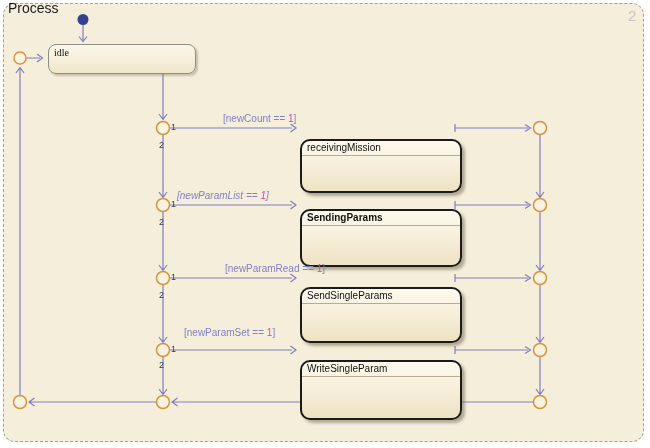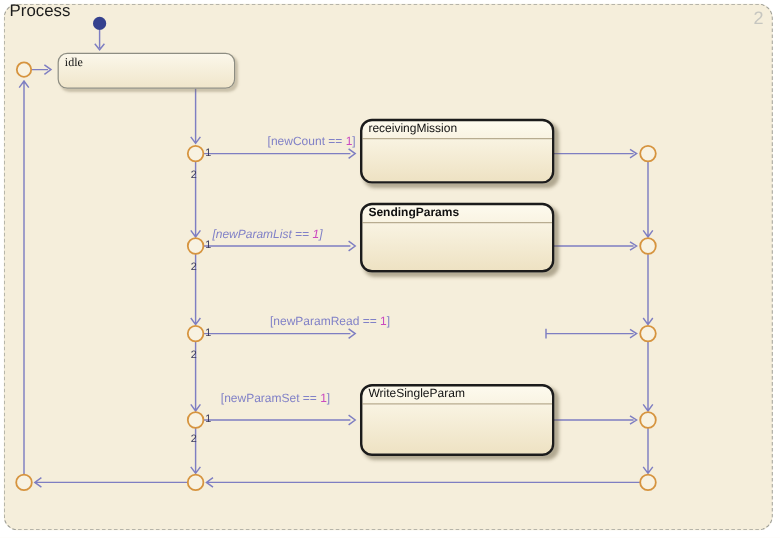--- a/index.html
+++ b/index.html
@@ -20,20 +20,21 @@
   }
   svg.wires{position:absolute;left:0;top:0;}
   .wire{stroke:#7e7ec2;stroke-width:1.2;fill:none;}
   .junction{fill:#f8f2e1;stroke:#d6943f;stroke-width:1.5;}
   .default-dot{fill:#35418e;stroke:none;}
   .state{
     position:absolute;box-sizing:border-box;
     border:2px solid #1b1b1b;border-radius:10px;
     background:linear-gradient(#fdfaee,#eee2c3);
     box-shadow:3px 3px 3px rgba(95,85,55,0.45);
+    margin-top:40px;
   }
   .state .state-title{
     display:block;font-size:10px;color:#111;padding:1px 5px 2px 5px;
     border-bottom:1px solid rgba(140,125,90,0.6);
   }
   .state-idle{
     position:absolute;box-sizing:border-box;
     border:1.3px solid #8d8d82;border-radius:8px;
     background:linear-gradient(#fbf7ea,#f0e6cb);
     box-shadow:2px 2px 2px rgba(120,110,80,0.35);
@@ -110,20 +111,23 @@
   </div>
 
   <div class="state" style="left:300px;top:99px;width:162px;height:54px;">
     <span class="state-title">receivingMission</span>
   </div>
 
   <div class="state" style="left:300px;top:169px;width:162px;height:58px;font-weight:bold;">
     <span class="state-title">SendingParams</span>
   </div>
 
+  <div class="state" style="left:300px;top:247px;width:162px;height:56px;">
+    <span class="state-title">SendSingleParams</span>
+  </div>
 
   <div class="state" style="left:300px;top:320px;width:162px;height:60px;">
     <span class="state-title">WriteSingleParam</span>
   </div>
 
   <div class="cond-label" style="left:175px;top:113px;margin-left:48px;">
     <span>[newCount == </span><span class="cond-num">1</span><span>]</span>
   </div>
   <div class="cond-label" style="left:177px;top:190px;font-style:italic;">
     <span>[newParamList == </span><span class="cond-num">1</span><span>]</span>

